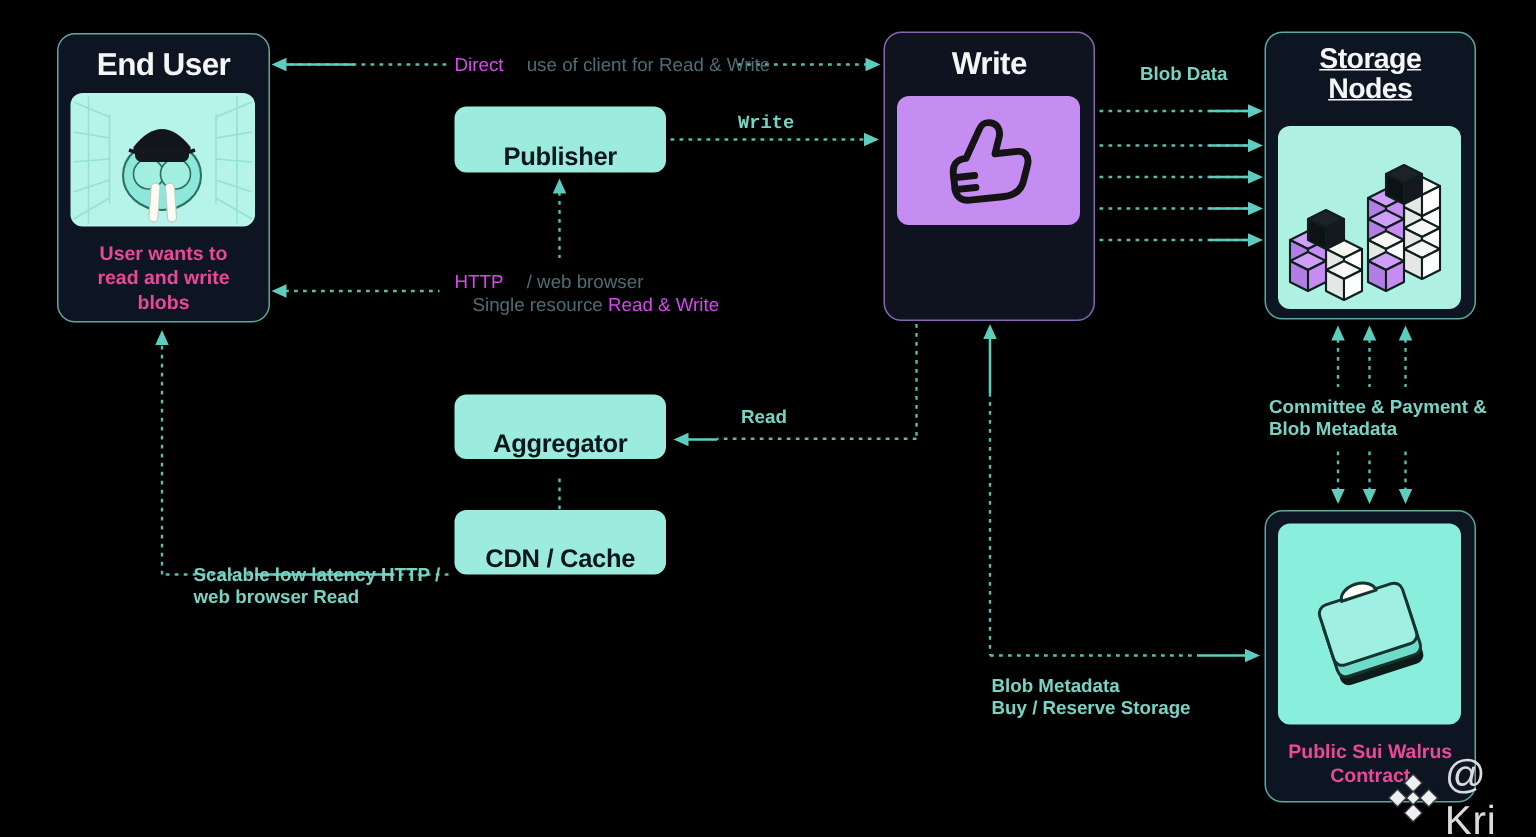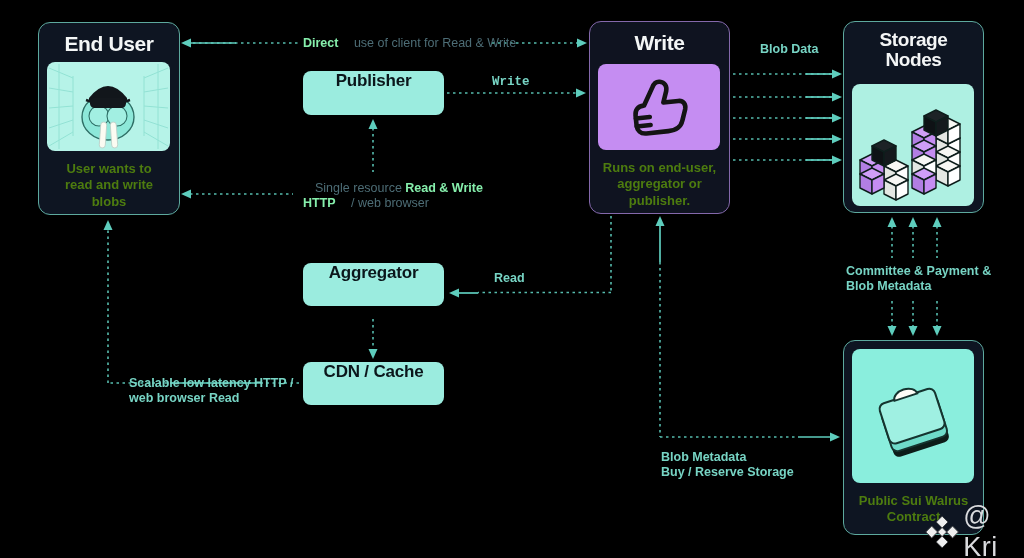--- a/index.html
+++ b/index.html
@@ -3,28 +3,28 @@
 <meta charset="utf-8">
 <style>
   html,body{margin:0;padding:0;background:#000;}
   #stage{position:relative;width:1024px;height:558px;background:#000;overflow:hidden;
          font-family:"Liberation Sans","DejaVu Sans",sans-serif;}
   .box{position:absolute;background:#0e1522;border:1.6px solid #5da99e;border-radius:12px;box-sizing:border-box;}
   .box.purple{border-color:#8468ab;background:#0f1320;}
   .box-title{color:#f4f6f6;font-weight:700;font-size:21px;letter-spacing:-0.4px;text-align:center;margin-top:10px;line-height:1.05;}
   .box-title.small{font-size:19px;margin-top:8px;}
   .panel{position:absolute;border-radius:8px;overflow:hidden;}
-  .caption{position:absolute;left:0;right:0;text-align:center;color:#4d7c0f;font-weight:700;
+  .caption{position:absolute;left:0;right:0;text-align:center;color:#ec4899;font-weight:700;
            font-size:13px;line-height:1.25;}
   .caption span{display:inline-block;}
-  .btn{position:absolute;background:#9becdf;border-radius:8px;display:flex;align-items:flex-start;justify-content:center;
+  .btn{position:absolute;background:#9becdf;border-radius:8px;display:flex;align-items:flex-end;justify-content:center;
        color:#0b161b;font-weight:600;font-size:17px;letter-spacing:-0.2px;}
   .lbl{position:absolute;font-size:12.5px;font-weight:600;color:#77d4c4;line-height:1.18;white-space:nowrap;}
   .lbl .dim{color:#4d6d76;font-weight:400;padding-left:12px;}
-  .lbl .bright{color:#86efac;font-weight:700;}
+  .lbl .bright{color:#d946ef;font-weight:400;}
   .lbl.two{line-height:1.22;}
   #connectors{position:absolute;left:0;top:0;pointer-events:none;}
   #watermark{position:absolute;left:924px;top:501px;display:flex;align-items:center;gap:3px;z-index:10;}
   #watermark .wm-text{color:#dadbde;font-size:27px;font-weight:400;letter-spacing:0.5px;}
 </style>
 </head>
 <body>
 
 <div id="stage">
 
@@ -114,42 +114,39 @@
   </div>
 
   <div class="btn" style="left:303px;top:71px;width:141px;height:44px;">
     <span>Publisher</span>
   </div>
 
   <div class="btn" style="left:303px;top:263px;width:141px;height:43px;">
     <span>Aggregator</span>
   </div>
 
-  <div class="btn" style="left:303px;top:362px;width:141px;height:43px;">
+  <div class="btn" style="left:303px;top:340px;width:141px;height:43px;">
     <span>CDN / Cache</span>
   </div>
 
   <div class="box purple" style="left:589px;top:21px;width:141px;height:193px;">
     <div class="box-title">Write</div>
     <div class="panel" style="left:8px;top:42px;width:122px;height:86px;background:#c58df2;">
       <svg width="122" height="86" viewBox="0 0 122 86">
         <g transform="rotate(-6 61 45)" stroke="#141414" stroke-width="4.6" fill="none" stroke-linejoin="round" stroke-linecap="round">
           <path d="M46,40 c-6,0 -9,4 -9,9 v10 c0,5 3,9 9,9 h22 c8,0 13,-3 15,-9 l4,-11 c1.5,-5 -1,-9 -6,-9 h-15 l4,-11 c1.5,-5 -0.5,-9 -5.5,-10 -4,-0.8 -6,1 -8,5 l-10,17 z"></path>
           <path d="M37,52 h14 M37,60 h14"></path>
         </g>
       </svg>
     </div>
-    <div class="caption" style="top:138px;">
-      <span style="width:118px;">Runs on end-user, aggregator or publisher.</span>
-    </div>
   </div>
 
   <div class="box" style="left:843px;top:21px;width:141px;height:192px;">
     <div class="box-title small">
-      <span style="display:inline-block;width:100px;">Storage Nodes</span>
+      <span style="display:inline-block;width:100px;text-decoration:underline;">Storage Nodes</span>
     </div>
     <div class="panel" style="left:8px;top:62px;width:122px;height:122px;background:#aef0e2;">
       <svg width="122" height="122" viewBox="0 0 122 122">
         <g stroke="#0e1e1c" stroke-width="1.4" stroke-linejoin="round">
 
           <g>
             <g transform="translate(84,54)">
                 <polygon points="0,0 12,-6 24,0 12,6" fill="#f7f7f4"></polygon>
                 <polygon points="0,0 12,6 12,20 0,14" fill="#e4e7e3"></polygon>
                 <polygon points="24,0 12,6 12,20 24,14" fill="#ffffff"></polygon>
@@ -252,22 +249,22 @@
     </div>
   </div>
 
   <div class="lbl" style="left:303px;top:36px;">
     <span class="bright">Direct</span><span class="dim"> use of client for Read &amp; Write</span>
   </div>
 
   <div class="lbl" style="left:492px;top:75px;font-family:Liberation Mono, monospace;">Write</div>
 
   <div class="lbl two" style="left:303px;top:181px;">
+    <div><span class="bright">HTTP</span><span class="dim"> / web browser</span></div>
     <div><span class="dim">Single resource </span><span class="bright">Read &amp; Write</span></div>
-    <div><span class="bright">HTTP</span><span class="dim"> / web browser</span></div>
   </div>
 
   <div class="lbl" style="left:760px;top:42px;">Blob Data</div>
 
   <div class="lbl two" style="left:846px;top:264px;">
     <div>Committee &amp; Payment &amp;</div>
     <div>Blob Metadata</div>
   </div>
 
   <div class="lbl" style="left:494px;top:271px;">Read</div>

